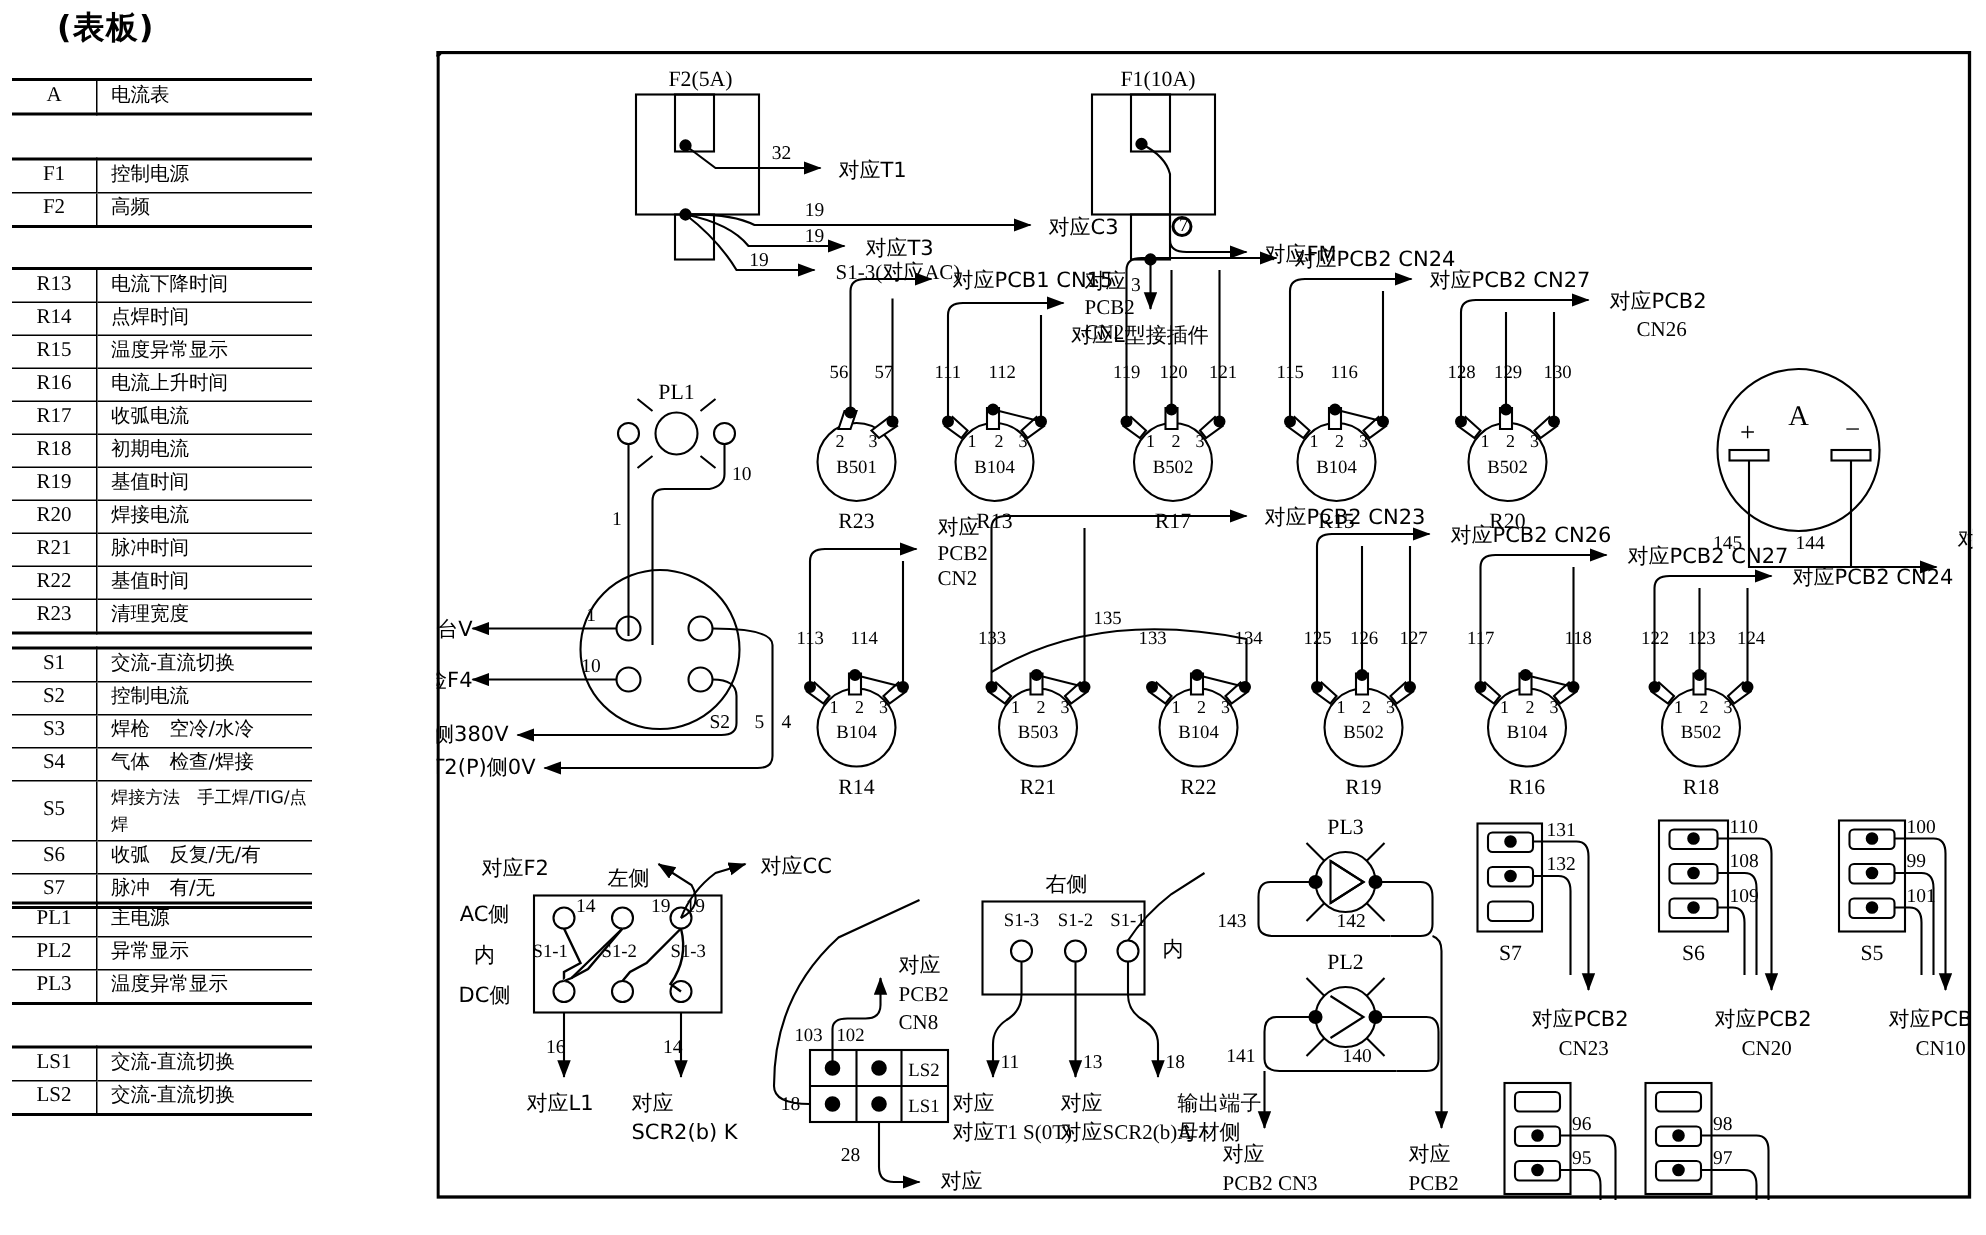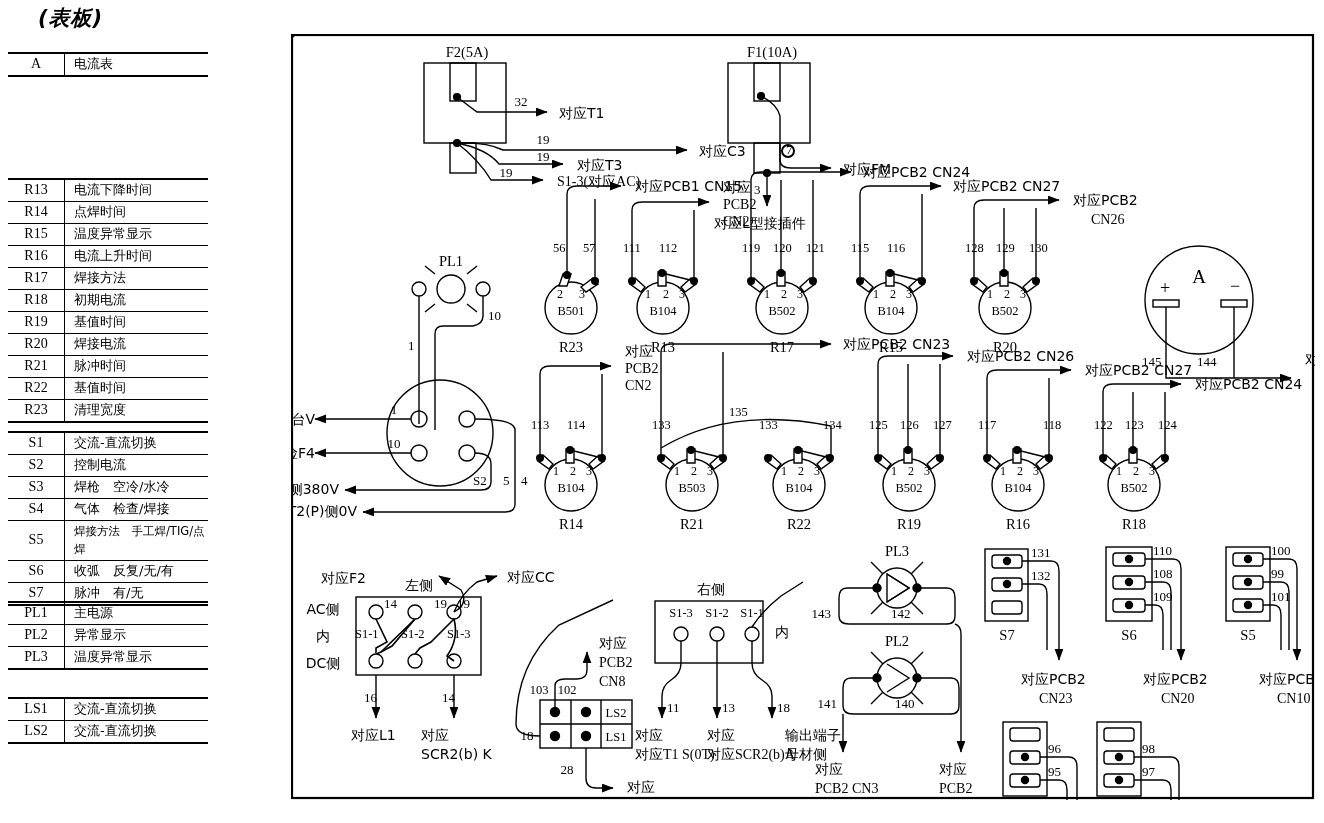--- a/index.html
+++ b/index.html
@@ -1,20 +1,20 @@
 <!DOCTYPE html>
 <html><head>
 <meta charset="utf-8">
 <style>
   html,body{margin:0;padding:0;background:#fff;}
   body{width:1324px;height:823px;position:relative;overflow:hidden;
        font-family:"Liberation Serif","DejaVu Serif",serif;color:#000;}
   #legend{position:absolute;left:0;top:0;width:288px;height:823px;}
   #title{position:absolute;left:38px;top:4px;font-size:21px;font-weight:bold;
-         font-family:"DejaVu Sans","Liberation Sans",sans-serif;letter-spacing:1px;font-style:italic;}
+         font-family:"DejaVu Sans","Liberation Sans",sans-serif;letter-spacing:1px;}
   .tbl{position:absolute;left:8px;width:200px;border-collapse:collapse;font-size:14px;}
   .tbl td{padding:1px 2px 2px 2px;height:18px;line-height:18px;}
   .tbl td.k{width:52px;text-align:center;border-right:1px solid #000;
             font-family:"Liberation Serif",serif;}
   .tbl td.v{padding-left:9px;font-family:"DejaVu Sans","Liberation Sans",sans-serif;font-size:13px;}
   .tbl tr{border-bottom:1px solid #000;}
   .tbl tr:first-child{border-top:2px solid #000;}
   .tbl tr:last-child{border-bottom:2px solid #000;}
   .tbl td.v.sm{font-size:11.5px;}
   #schematic{position:absolute;left:291px;top:34px;}
@@ -29,20 +29,32 @@
 
   <table class="tbl" style="top:52px">
     <tbody>
         <tr>
       <td class="k">A</td>
       <td class="v">电流表</td>
     </tr>
   </tbody>
     </table>
 
+  <table class="tbl" style="top:105px">
+    <tbody>
+        <tr>
+      <td class="k">F1</td>
+      <td class="v">控制电源</td>
+    </tr>
+    <tr>
+      <td class="k">F2</td>
+      <td class="v">高频</td>
+    </tr>
+  </tbody>
+    </table>
 
   <table class="tbl" style="top:178px">
     <tbody>
         <tr>
           <td class="k">R13</td>
           <td class="v">电流下降时间</td>
         </tr>
     <tr>
           <td class="k">R14</td>
           <td class="v">点焊时间</td>
@@ -50,21 +62,21 @@
     <tr>
           <td class="k">R15</td>
           <td class="v">温度异常显示</td>
         </tr>
     <tr>
           <td class="k">R16</td>
           <td class="v">电流上升时间</td>
         </tr>
     <tr>
           <td class="k">R17</td>
-          <td class="v">焊接方法</td>
+          <td class="v">收弧电流</td>
         </tr>
     <tr>
           <td class="k">R18</td>
           <td class="v">初期电流</td>
         </tr>
     <tr>
           <td class="k">R19</td>
           <td class="v">基值时间</td>
         </tr>
     <tr>

